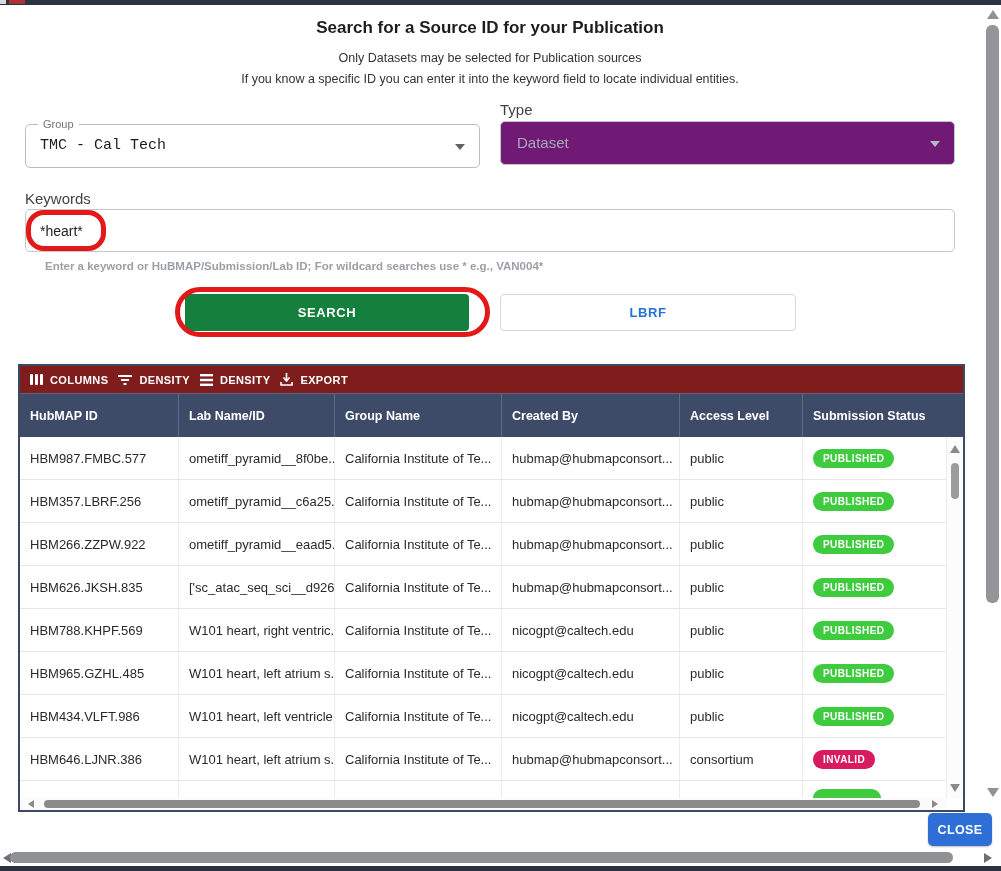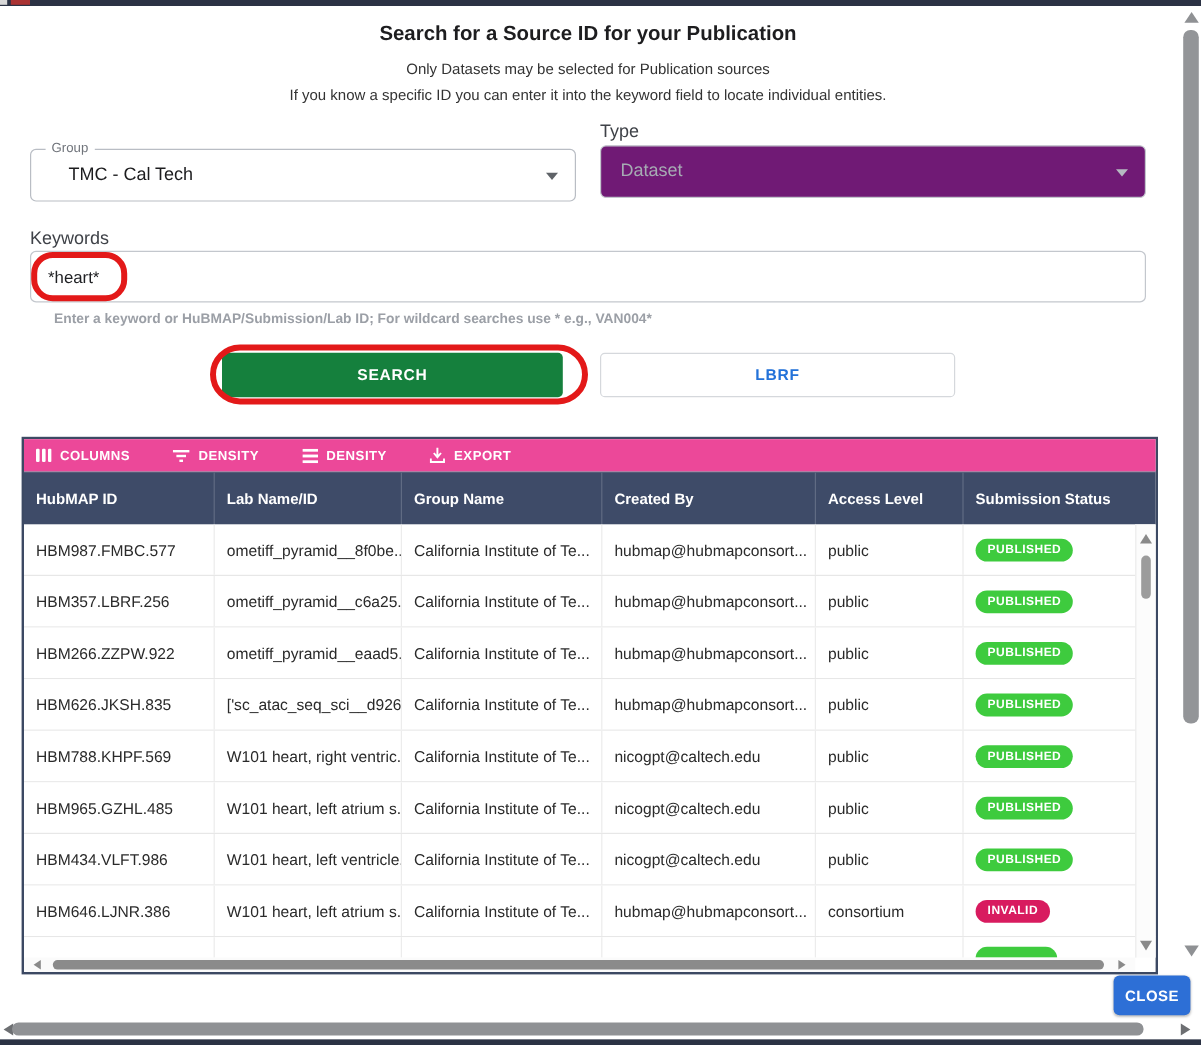--- a/index.html
+++ b/index.html
@@ -13,21 +13,21 @@
   .fleck-red { position:absolute; left:9px; top:0; width:16px; height:4px; background:#a33; }
 
   
   .title { position:absolute; left:0; top:18px; width:980px; text-align:center; font-size:17px; font-weight:700; color:#1d1d1f; }
   .sub1 { position:absolute; left:0; top:51px; width:980px; text-align:center; font-size:12.5px; color:#333; }
   .sub2 { position:absolute; left:0; top:72px; width:980px; text-align:center; font-size:12.5px; color:#333; }
 
   
   .group-field { position:absolute; left:25px; top:124px; width:455px; height:44px; border:1px solid #b9bdc4; border-radius:5px; background:#fff; cursor:pointer; }
   .group-field .notch-label { position:absolute; top:-7px; left:12px; background:#fff; padding:0 5px; font-size:11px; color:#70747b; }
-  .group-field .value { position:absolute; left:31px; top:12px; font-size:15px; color:#1c1c1e; }
+  .group-field .value { position:absolute; left:14px; top:12px; font-size:15px; color:#1c1c1e;font-family:Liberation Mono, monospace; }
   .caret { position:absolute; right:14px; top:19px; width:0; height:0; border-left:5px solid transparent; border-right:5px solid transparent; border-top:6px solid #5f6368; }
   .caret.disabled { border-top-color:#b5bac1; }
 
   .type-label { position:absolute; left:500px; top:101px; font-size:15px; color:#3f4248; }
   .type-field { position:absolute; left:500px; top:121px; width:455px; height:44px; border:1px solid #c3c7cd; border-radius:5px; background:#701a75; }
   .type-field .value { position:absolute; left:16px; top:12px; font-size:15px; color:#a6abb3; }
 
   .keywords-label { position:absolute; left:25px; top:190px; font-size:15px; color:#3f4248; }
   .keywords-input { position:absolute; left:25px; top:209px; width:930px; height:43px; border:1px solid #c3c7cd; border-radius:5px; background:#fff; }
   .keywords-input .value { position:absolute; left:14px; top:13px; font-size:14px; color:#202124; }
@@ -38,21 +38,21 @@
   .ann-keyword { left:26px; top:210px; width:80px; height:41px; border-radius:18px; }
   .ann-search { left:175px; top:287px; width:315px; height:50px; border-radius:25px; }
 
   
   .btn-search { position:absolute; left:185px; top:294px; width:284px; height:37px; background:#15803d; border:none; border-radius:4px; color:#fff; font-size:13px; font-weight:700; letter-spacing:0.6px; cursor:pointer; font-family:inherit; }
   .btn-clear { position:absolute; left:500px; top:294px; width:296px; height:37px; background:#fff; border:1px solid #d5d8dc; border-radius:4px; color:#2372d9; font-size:13px; font-weight:700; letter-spacing:0.6px; cursor:pointer; font-family:inherit; }
   .btn-close { position:absolute; left:928px; top:813px; width:64px; height:33px; background:#2d6fd6; border:none; border-radius:5px; color:#fff; font-size:12.5px; font-weight:700; letter-spacing:0.4px; cursor:pointer; z-index:30; font-family:inherit; box-shadow:0 1px 2px rgba(0,0,0,.25); }
 
   
   .table-wrap { position:absolute; left:18px; top:364px; width:947px; height:448px; border:2px solid #3c4963; background:#fff; display:flex; flex-direction:column; }
-  .toolbar { height:27px; background:#ec4899; display:flex; align-items:center; gap:36px; padding-left:10px; flex:0 0 auto; }
+  .toolbar { height:27px; background:#7f1d1d; display:flex; align-items:center; gap:10px; padding-left:10px; flex:0 0 auto; }
   .tool-item { display:flex; align-items:center; gap:7px; color:#fff; font-size:11px; font-weight:700; letter-spacing:0.4px; cursor:pointer; }
   .tool-item svg { display:block; }
   .thead { height:44px; background:#3e4b68; display:flex; border-top:1px solid rgba(255,255,255,0.15); flex:0 0 auto; }
   .hcell { display:flex; align-items:center; padding-left:10px; color:#fff; font-size:12.5px; font-weight:700; border-right:1px solid rgba(255,255,255,0.18); cursor:pointer; overflow:hidden; white-space:nowrap; }
   .hfill { flex:1; }
   .tbody { position:relative; flex:1 1 auto; overflow:hidden; }
   .trow { display:flex; height:43px; align-items:center; border-bottom:1px solid #e7e7e7; background:#fff; cursor:pointer; }
   .trow.partial { height:19px; border-bottom:none; align-items:flex-start; }
   .tcell { height:100%; display:flex; align-items:center; padding-left:10px; font-size:13px; color:#2a2a2a; border-right:1px solid #ececec; overflow:hidden; white-space:nowrap; }
   .trow.partial .tcell { align-items:flex-start; padding-top:8px; }

